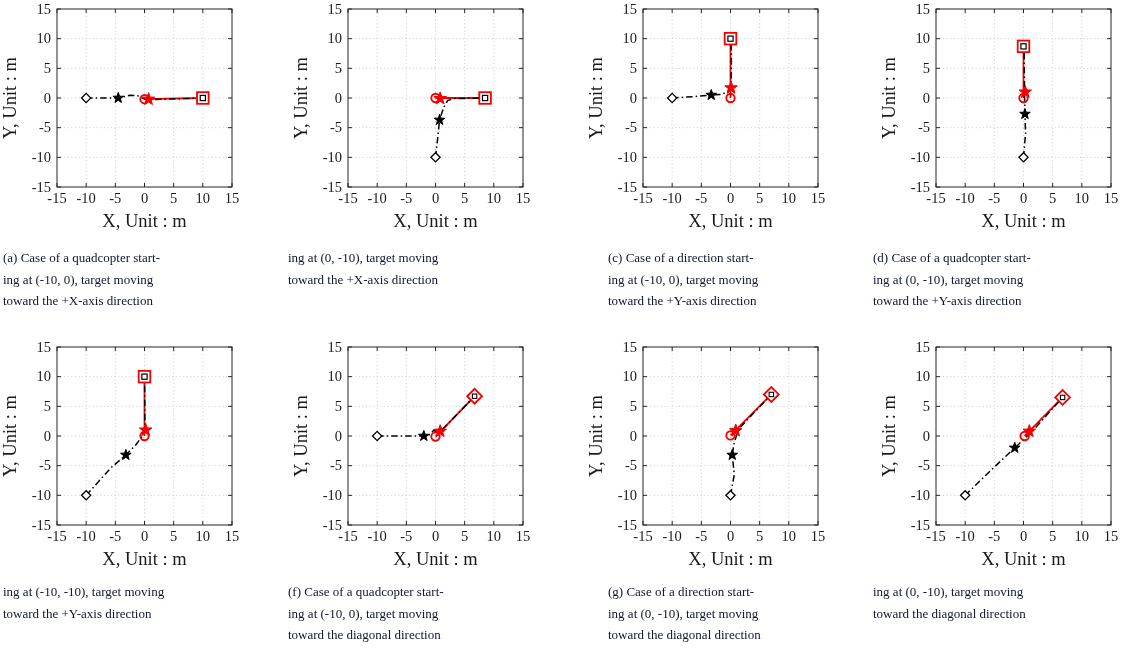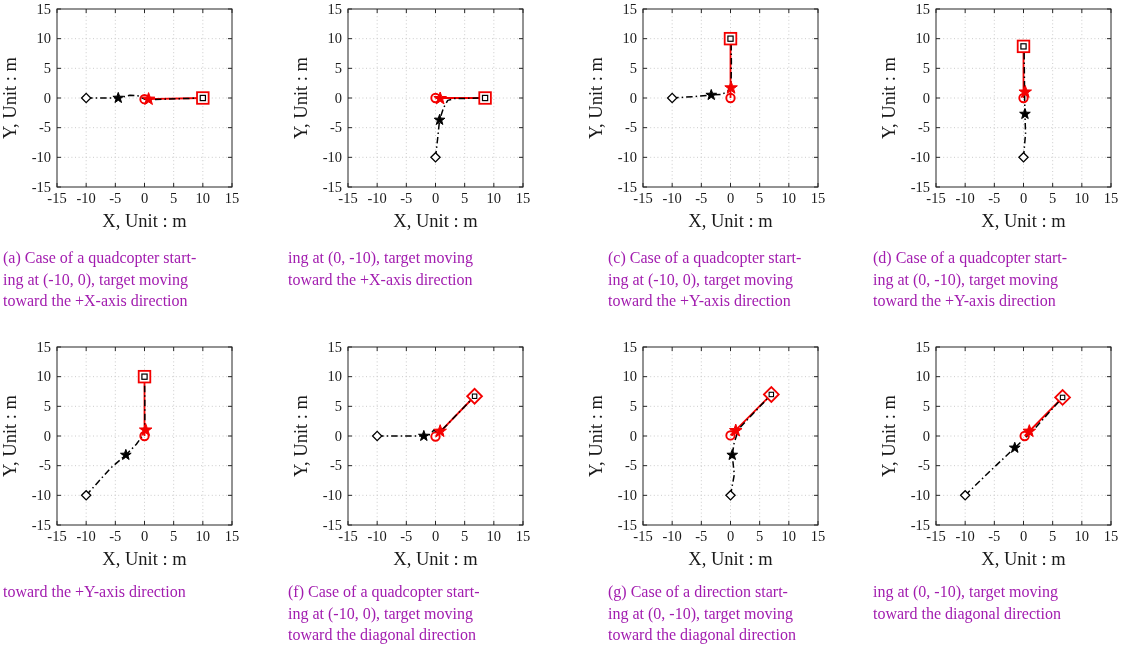--- a/index.html
+++ b/index.html
@@ -11,21 +11,21 @@
   .cell{width:283px;display:flex;flex-direction:column;}
   .plot{width:283px;height:232px;}
   .row2 .plot{padding-top:6px;}
   .plot svg{display:block;}
   
   .row .cell:nth-child(1) .plot svg{margin-left:0px;}
   .row .cell:nth-child(2) .plot svg{margin-left:8px;}
   .row .cell:nth-child(3) .plot svg{margin-left:20px;}
   .row .cell:nth-child(4) .plot svg{margin-left:30px;}
   figure{margin:0;}
-  figcaption{color:#a21caf;font-size:16px;line-height:21.5px;}
+  figcaption{color:#0f172a;font-size:13px;line-height:21.5px;}
   .row1 figcaption{padding-top:15px;}
   .row2 figcaption{padding-top:11px;}
   .row .cell:nth-child(1) figcaption{padding-left:3px;}
   .row .cell:nth-child(2) figcaption{padding-left:5px;}
   .row .cell:nth-child(3) figcaption{padding-left:42px;}
   .row .cell:nth-child(4) figcaption{padding-left:24px;}
   .capline{white-space:nowrap;}
 </style>
 </head>
 <body>
@@ -241,21 +241,21 @@
             <polyline points="86.17,98.00 109.50,96.52 125.25,95.03 135.75,94.44 142.17,90.88 145.08,82.57 145.38,62.40 145.08,38.67" fill="none" stroke="#000000" stroke-width="1.5" stroke-dasharray="6.5 3 1.5 3" stroke-linejoin="round"></polyline>
             <path d="M 81.56666666666668 98 L 86.16666666666667 93.4 L 90.76666666666667 98 L 86.16666666666667 102.6 Z" fill="#ffffff" stroke="#000000" stroke-width="1.3"></path>
             <polygon points="125.25,89.43 126.57,93.22 130.58,93.30 127.38,95.73 128.54,99.56 125.25,97.27 121.96,99.56 123.12,95.73 119.92,93.30 123.93,93.22" fill="#000000" stroke="#000000" stroke-width="1"></polygon>
             <circle cx="144.5" cy="98" r="4.2" fill="none" stroke="#f40000" stroke-width="1.9"></circle>
             <rect x="138.7" y="32.86666666666666" width="11.6" height="11.6" fill="#ffffff" stroke="#f40000" stroke-width="1.8"></rect>
             <rect x="141.9" y="36.066666666666656" width="5.2" height="5.2" fill="none" stroke="#000000" stroke-width="1.2"></rect>
             <polygon points="145.08,81.31 146.64,85.78 151.36,85.87 147.59,88.73 148.96,93.25 145.08,90.55 141.20,93.25 142.57,88.73 138.81,85.87 143.53,85.78" fill="#f40000" stroke="#f40000" stroke-width="1"></polygon>
           </svg>
         </div>
       <figcaption>
-        <div class="capline">(c) Case of a quadcopter start-</div>
+        <div class="capline">(c) Case of a direction start-</div>
         <div class="capline">ing at (-10, 0), target moving</div>
         <div class="capline">toward the +Y-axis direction</div>
       </figcaption>
     </figure>
     <figure class="cell">
       <div class="plot">
           <svg width="283" height="232" viewBox="0 0 283 232">
             <line x1="86.16666666666667" y1="9" x2="86.16666666666667" y2="187" stroke="#c6c6c6" stroke-width="0.9" stroke-dasharray="1 2.6"></line>
             <line x1="57" y1="157.33333333333334" x2="232" y2="157.33333333333334" stroke="#c6c6c6" stroke-width="0.9" stroke-dasharray="1 2.6"></line>
             <line x1="115.33333333333334" y1="9" x2="115.33333333333334" y2="187" stroke="#c6c6c6" stroke-width="0.9" stroke-dasharray="1 2.6"></line>
@@ -391,20 +391,21 @@
             <polyline points="86.17,157.33 110.67,130.04 125.83,116.99 136.33,106.31 142.75,97.41 144.79,88.51 144.79,62.40 144.50,38.67" fill="none" stroke="#000000" stroke-width="1.5" stroke-dasharray="6.5 3 1.5 3" stroke-linejoin="round"></polyline>
             <path d="M 81.56666666666668 157.33333333333334 L 86.16666666666667 152.73333333333335 L 90.76666666666667 157.33333333333334 L 86.16666666666667 161.93333333333334 Z" fill="#ffffff" stroke="#000000" stroke-width="1.3"></path>
             <polygon points="125.83,111.39 127.15,115.17 131.16,115.26 127.96,117.68 129.12,121.52 125.83,119.23 122.54,121.52 123.70,117.68 120.51,115.26 124.52,115.17" fill="#000000" stroke="#000000" stroke-width="1"></polygon>
             <circle cx="144.5" cy="98" r="4.2" fill="none" stroke="#f40000" stroke-width="1.9"></circle>
             <rect x="138.7" y="32.86666666666666" width="11.6" height="11.6" fill="#ffffff" stroke="#f40000" stroke-width="1.8"></rect>
             <rect x="141.9" y="36.066666666666656" width="5.2" height="5.2" fill="none" stroke="#000000" stroke-width="1.2"></rect>
             <polygon points="145.67,85.47 147.22,89.93 151.94,90.03 148.18,92.88 149.55,97.41 145.67,94.71 141.79,97.41 143.16,92.88 139.39,90.03 144.11,89.93" fill="#f40000" stroke="#f40000" stroke-width="1"></polygon>
           </svg>
         </div>
       <figcaption>
+        <div class="capline">ing at (-10, -10), target moving</div>
         <div class="capline">toward the +Y-axis direction</div>
       </figcaption>
     </figure>
     <figure class="cell">
       <div class="plot">
           <svg width="283" height="232" viewBox="0 0 283 232">
             <line x1="86.16666666666667" y1="9" x2="86.16666666666667" y2="187" stroke="#c6c6c6" stroke-width="0.9" stroke-dasharray="1 2.6"></line>
             <line x1="57" y1="157.33333333333334" x2="232" y2="157.33333333333334" stroke="#c6c6c6" stroke-width="0.9" stroke-dasharray="1 2.6"></line>
             <line x1="115.33333333333334" y1="9" x2="115.33333333333334" y2="187" stroke="#c6c6c6" stroke-width="0.9" stroke-dasharray="1 2.6"></line>
             <line x1="57" y1="127.66666666666666" x2="232" y2="127.66666666666666" stroke="#c6c6c6" stroke-width="0.9" stroke-dasharray="1 2.6"></line>

